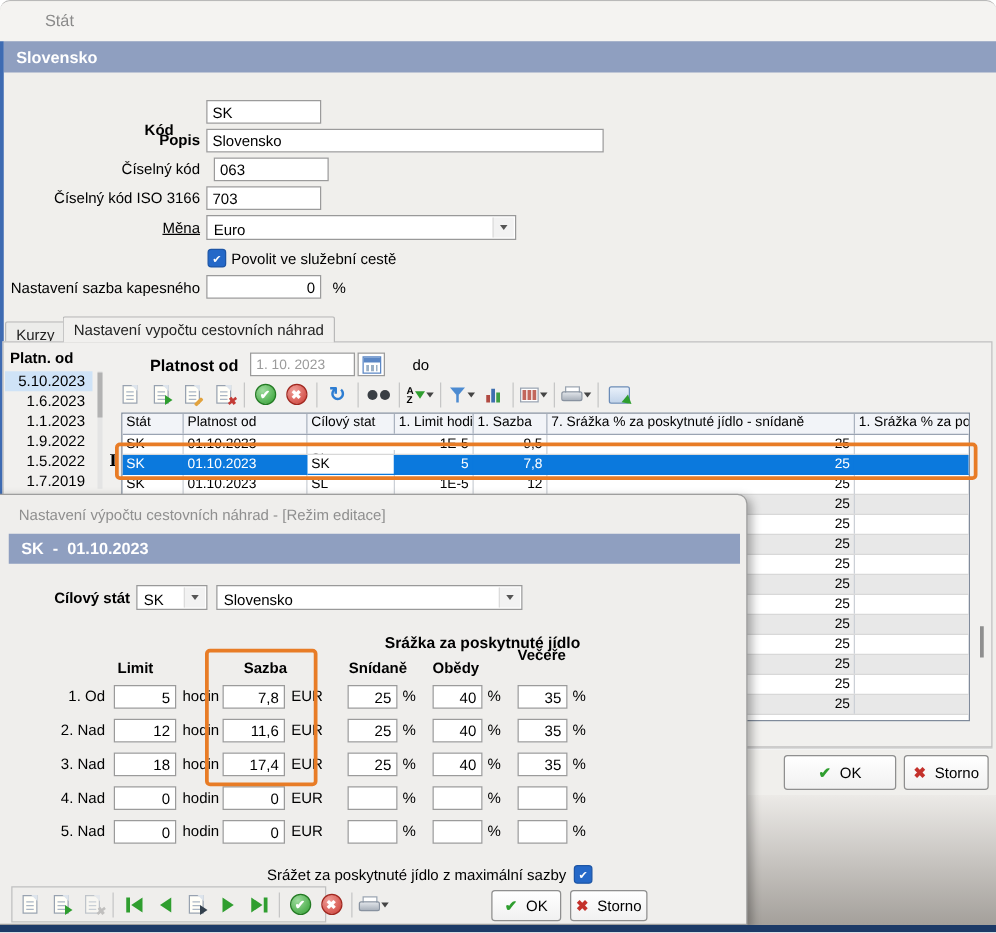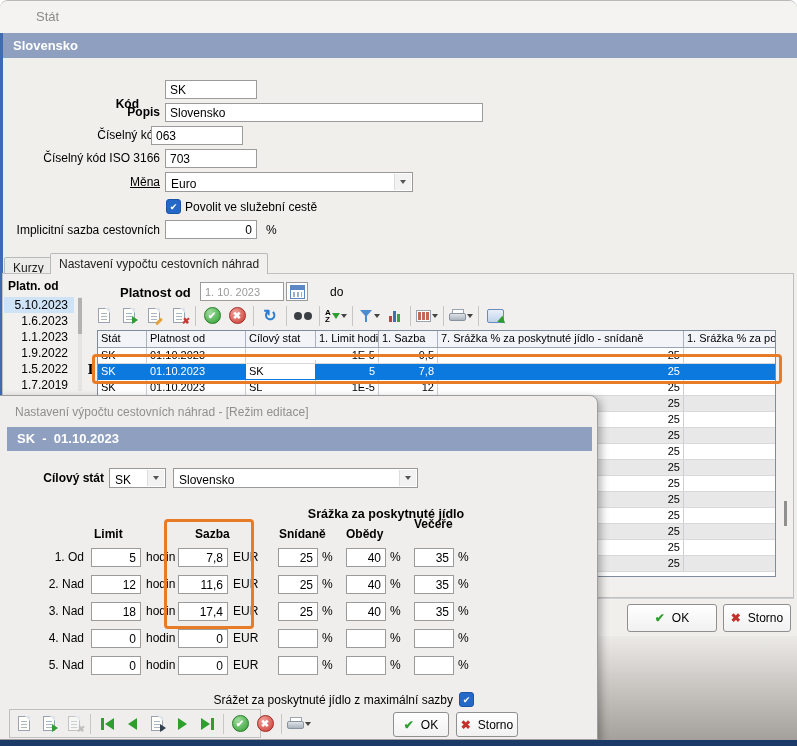--- a/index.html
+++ b/index.html
@@ -117,31 +117,31 @@
       <span class="titletext">Stát</span>
     </div>
     <div class="band" style="left:3px;top:32px;width:794px;height:25px;">Slovensko</div>
     <div class="blueedge"></div>
 
     <div class="lb bld rt" style="left:0;top:96px;width:139px;">Kód</div>
     <input class="in" style="left: 165px; top: 79px; width: 92px;" value="SK">
     <div class="lb bld rt" style="left:0;top:104px;width:160px;">Popis</div>
     <input class="in" style="left: 165px; top: 102px; width: 318px;" value="Slovensko">
     <div class="lb rt" style="left:0;top:127px;width:160px;">Číselný kód</div>
-    <input class="in" style="left: 151px; top: 125px; width: 92px;" value="063">
+    <input class="in" style="left: 171px; top: 125px; width: 92px;" value="063">
     <div class="lb rt" style="left:0;top:150px;width:160px;">Číselný kód ISO 3166</div>
     <input class="in" style="left: 165px; top: 148px; width: 92px;" value="703">
     <div class="lb rt" style="left:0;top:174px;width:160px;text-decoration:underline;">Měna</div>
     <div class="cmb" style="left:165px;top:171px;width:248px;">
       <span>Euro</span>
       <span class="dar"></span>
     </div>
     <div class="chkb" style="left:166px;top:198px;"></div>
     <div class="lb" style="left:185px;top:199px;">Povolit ve služební cestě</div>
-    <div class="lb rt" style="left:0;top:222px;width:160px;">Implicitní sazba cestovních</div>
+    <div class="lb rt" style="left:0;top:222px;width:160px;">Nastavení sazba kapesného</div>
     <input class="in num" style="left: 165px; top: 219px; width: 92px;" value="0">
     <div class="lb" style="left:266px;top:222px;">%</div>
 
     <div class="tab" style="left:4px;top:256px;height:17px;">Kurzy</div>
     <div class="tab active" style="left:50px;top:252px;height:21px;">Nastavení vypočtu cestovních náhrad</div>
 
     <div class="panel"></div>
 
     <div class="lb bld" style="left:8px;top:278px;">Platn. od</div>
     <div class="litem sel" style="left:4px;top:296px;">5.10.2023</div>

